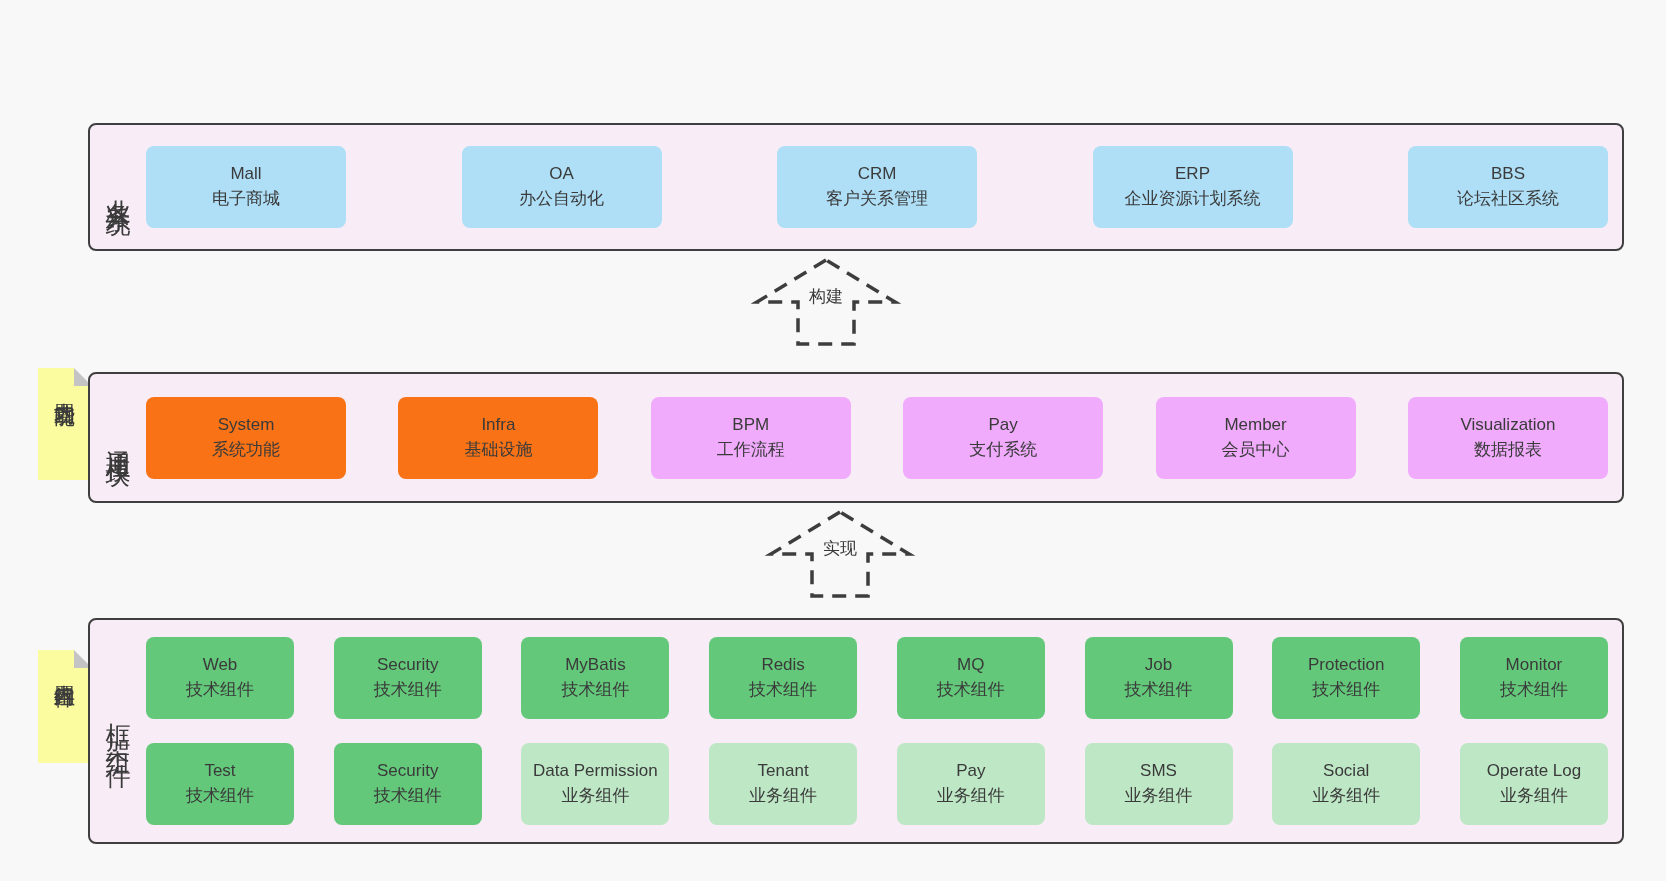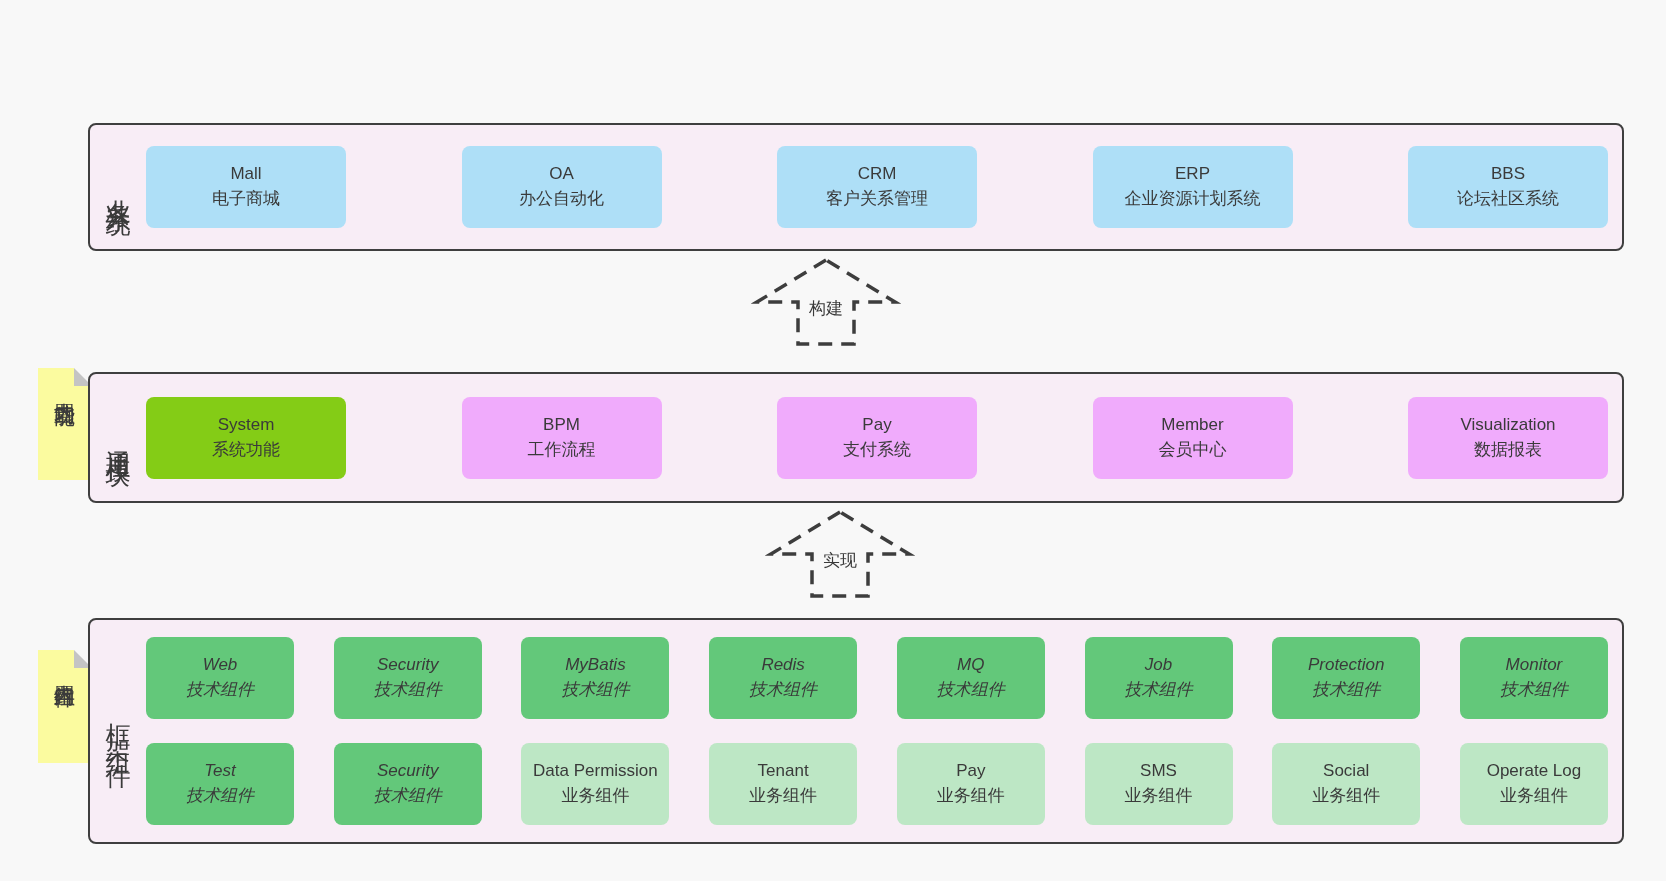--- a/index.html
+++ b/index.html
@@ -34,33 +34,33 @@
     justify-content:space-between;align-content:center;row-gap:24px;
     padding-right:14px;
   }
   .box{
     width:200px;height:82px;border-radius:8px;box-sizing:border-box;
     display:flex;flex-direction:column;align-items:center;justify-content:center;
     font-size:17px;line-height:1.45;text-align:center;padding:2px 6px;
   }
   .panel-boxes-grid .box{width:148px;}
   .box--blue{background:#aedff7;}
-  .box--red{background:#84cc16;}
+  .box--red{background:#f97316;}
   .box--pink{background:#f0abfc;}
-  .box--green{background:#63c87a;font-style:italic;}
+  .box--green{background:#63c87a;}
   .box--lightgreen{background:#bde7c5;}
   .box-title,.box-subtitle{display:block;}
 
   .block-arrow{position:absolute;width:150px;height:92px;z-index:0;}
   #arrow-build{left:751px;top:256px;}
   #arrow-implement{left:765px;top:508px;text-align:right;}
   .block-arrow svg{position:absolute;left:0;top:0;}
   .block-arrow path{fill:none;stroke:#3d3d3d;stroke-width:3.5;stroke-dasharray:14 9;}
   .arrow-label{
-    position:absolute;left:50%;top:52px;transform:translate(-50%,-50%);
+    position:absolute;left:50%;top:40px;transform:translate(-50%,-50%);
     background:#f8f8f8;padding:1px 5px;font-size:17px;white-space:nowrap;
   }
 
   .sticky{position:absolute;left:38px;width:54px;background:#fbfb9f;z-index:0;}
   #sticky-functions{top:368px;height:112px;}
   #sticky-components{top:650px;height:113px;}
   .sticky::before{
     content:"";position:absolute;top:0;right:0;
     border-style:solid;border-width:0 18px 18px 0;
     border-color:#f8f8f8 #f8f8f8 #c4c4c4 #c4c4c4;
@@ -126,20 +126,24 @@
   <div class="panel-label-col">
     <span class="panel-label">通用模块</span>
   </div>
   <div class="panel-boxes">
 
       <div class="box box--red">
         <span class="box-title">System</span>
         <span class="box-subtitle">系统功能</span>
       </div>
 
+      <div class="box box--red">
+        <span class="box-title">Infra</span>
+        <span class="box-subtitle">基础设施</span>
+      </div>
 
       <div class="box box--pink">
         <span class="box-title">BPM</span>
         <span class="box-subtitle">工作流程</span>
       </div>
 
       <div class="box box--pink">
         <span class="box-title">Pay</span>
         <span class="box-subtitle">支付系统</span>
       </div>

